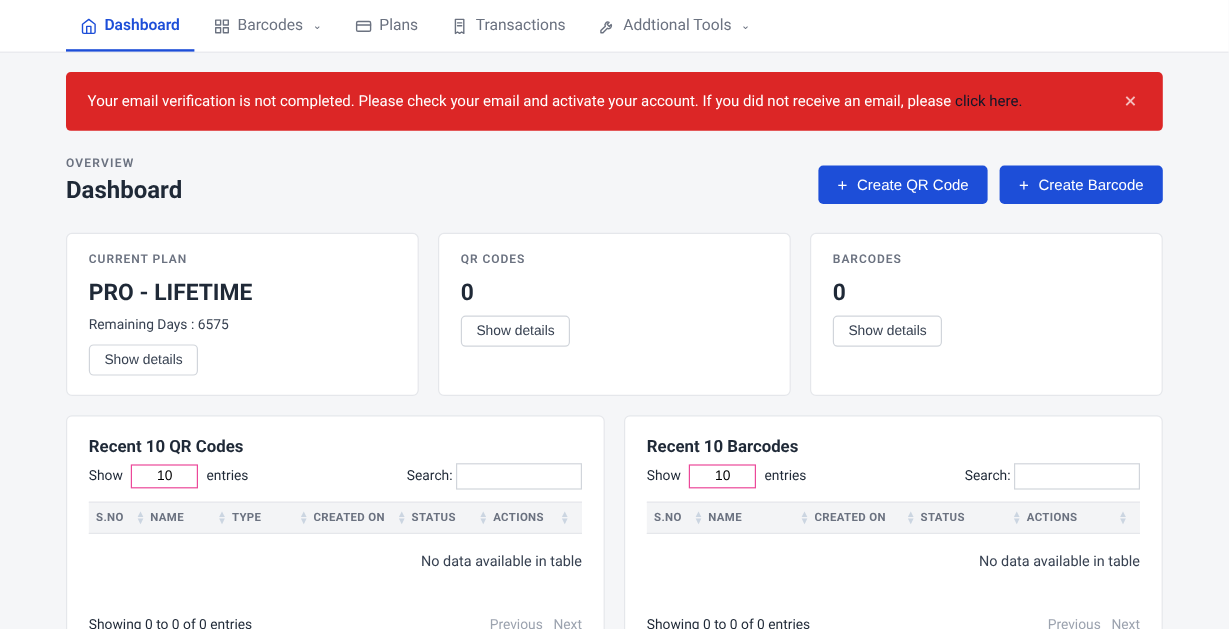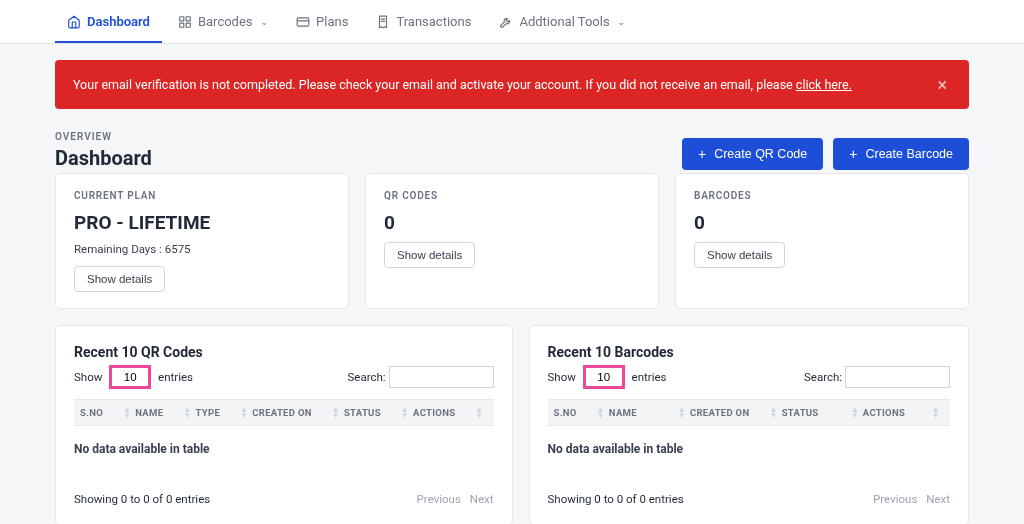--- a/index.html
+++ b/index.html
@@ -3,45 +3,45 @@
 <meta charset="utf-8">
 <style>
 * { box-sizing: border-box; margin: 0; padding: 0; }
 body { font-family: -apple-system, BlinkMacSystemFont, "Segoe UI", Roboto, sans-serif; background: #f5f6f8; color: #1f2937; font-size: 13px; }
 .nav { background: #fff; border-bottom: 1px solid #e5e7eb; padding: 0 55px; display: flex; gap: 4px; }
 .nav-item { display: flex; align-items: center; gap: 6px; padding: 14px 12px 12px; color: #6b7280; cursor: pointer; border-bottom: 2px solid transparent; font-size: 13px; }
 .nav-item.active { color: #1d4ed8; border-bottom-color: #1d4ed8; font-weight: 600; }
 .nav-item .chev { font-size: 9px; margin-left: 2px; }
 .container { padding: 16px 55px 30px; }
 .alert { background: #dc2626; color: #fff; padding: 14px 18px; border-radius: 4px; display: flex; align-items: center; justify-content: space-between; font-size: 12.5px; }
-.alert a { color: #ffffff; text-decoration: underline; cursor: pointer; }
+.alert a { color: #0f172a; cursor: pointer; }
 .alert .close { cursor: pointer; opacity: 0.7; font-size: 18px; padding: 0 4px; }
 .header-row { display: flex; justify-content: space-between; align-items: flex-end; margin-top: 22px; }
 .overview-label { font-size: 10px; letter-spacing: 1px; color: #6b7280; font-weight: 600; margin-bottom: 4px; }
 .page-title { font-size: 20px; font-weight: 700; }
 .btn-row { display: flex; gap: 10px; }
 .btn { background: #1d4ed8; color: #fff; border: none; border-radius: 4px; padding: 9px 16px; font-size: 12.5px; display: flex; align-items: center; gap: 8px; cursor: pointer; }
 .btn .plus { font-size: 14px; line-height: 1; }
-.cards-row { display: flex; gap: 16px; margin-top: 3px; }
+.cards-row { display: flex; gap: 16px; margin-top: 24px; }
 .card { background: #fff; border: 1px solid #e5e7eb; border-radius: 5px; padding: 16px 18px; flex: 1; }
 .card .label { font-size: 10px; letter-spacing: 0.8px; color: #6b7280; font-weight: 600; margin-bottom: 10px; }
 .card .big { font-size: 19px; font-weight: 700; margin-bottom: 8px; }
 .card .sub { font-size: 11.5px; color: #374151; margin-bottom: 10px; }
 .btn-outline { background: #fff; border: 1px solid #d1d5db; color: #374151; border-radius: 4px; padding: 6px 12px; font-size: 11.5px; cursor: pointer; }
 .tables-row { display: flex; gap: 16px; margin-top: 16px; }
 .table-card { background: #fff; border: 1px solid #e5e7eb; border-radius: 5px; padding: 18px; flex: 1; display: flex; flex-direction: column; min-height: 200px; }
 .table-title { font-size: 14px; font-weight: 700; margin-bottom: 5px; }
 .table-controls { display: flex; justify-content: space-between; align-items: center; font-size: 11.5px; margin-bottom: 10px; }
 .table-controls input[type="text"] { border: 1px solid #d1d5db; padding: 4px 6px; width: 105px; font-size: 11.5px; }
-.table-controls .show-entries input { width: 42px; text-align: center; border: 3px solid #ec4899; padding: 3px 2px; margin: 0 4px; font-size: 11.5px; }
+.table-controls .show-entries input { width: 56px; text-align: center; border: 1px solid #ec4899; padding: 3px 2px; margin: 0 4px; font-size: 11.5px; }
 .thead { display: flex; background: #f3f4f6; border-top: 1px solid #e5e7eb; border-bottom: 1px solid #e5e7eb; padding: 7px 6px; font-size: 9.5px; font-weight: 700; color: #6b7280; letter-spacing: 0.3px; }
-.thead .col { flex: 1; display: flex; align-items: center; gap: 20px; text-transform: uppercase; white-space: nowrap; }
+.thead .col { flex: 1; display: flex; align-items: center; gap: 10px; text-transform: uppercase; white-space: nowrap; }
 .thead .col.sno { flex: 0 0 44px; }
 .sort { color: #cbd5e1; font-size: 8px; margin-left: auto; margin-right: 4px; line-height: 0.7; }
-.no-data { text-align: left; padding: 16px 0; font-size: 12px; color: #374151; font-weight: bold; }
+.no-data { text-align: right; padding: 16px 0; font-size: 12px; color: #374151; }
 .table-footer { margin-top: auto; display: flex; justify-content: space-between; align-items: center; padding-top: 12px; font-size: 11.5px; }
 .pager { color: #9ca3af; }
 .pager span { margin-left: 6px; cursor: pointer; }
 .icon { width: 14px; height: 14px; display: inline-flex; align-items: center; justify-content: center; }
 </style>
 </head>
 <body>
 
 <div class="nav" id="nav">
     <div class="nav-item active">

